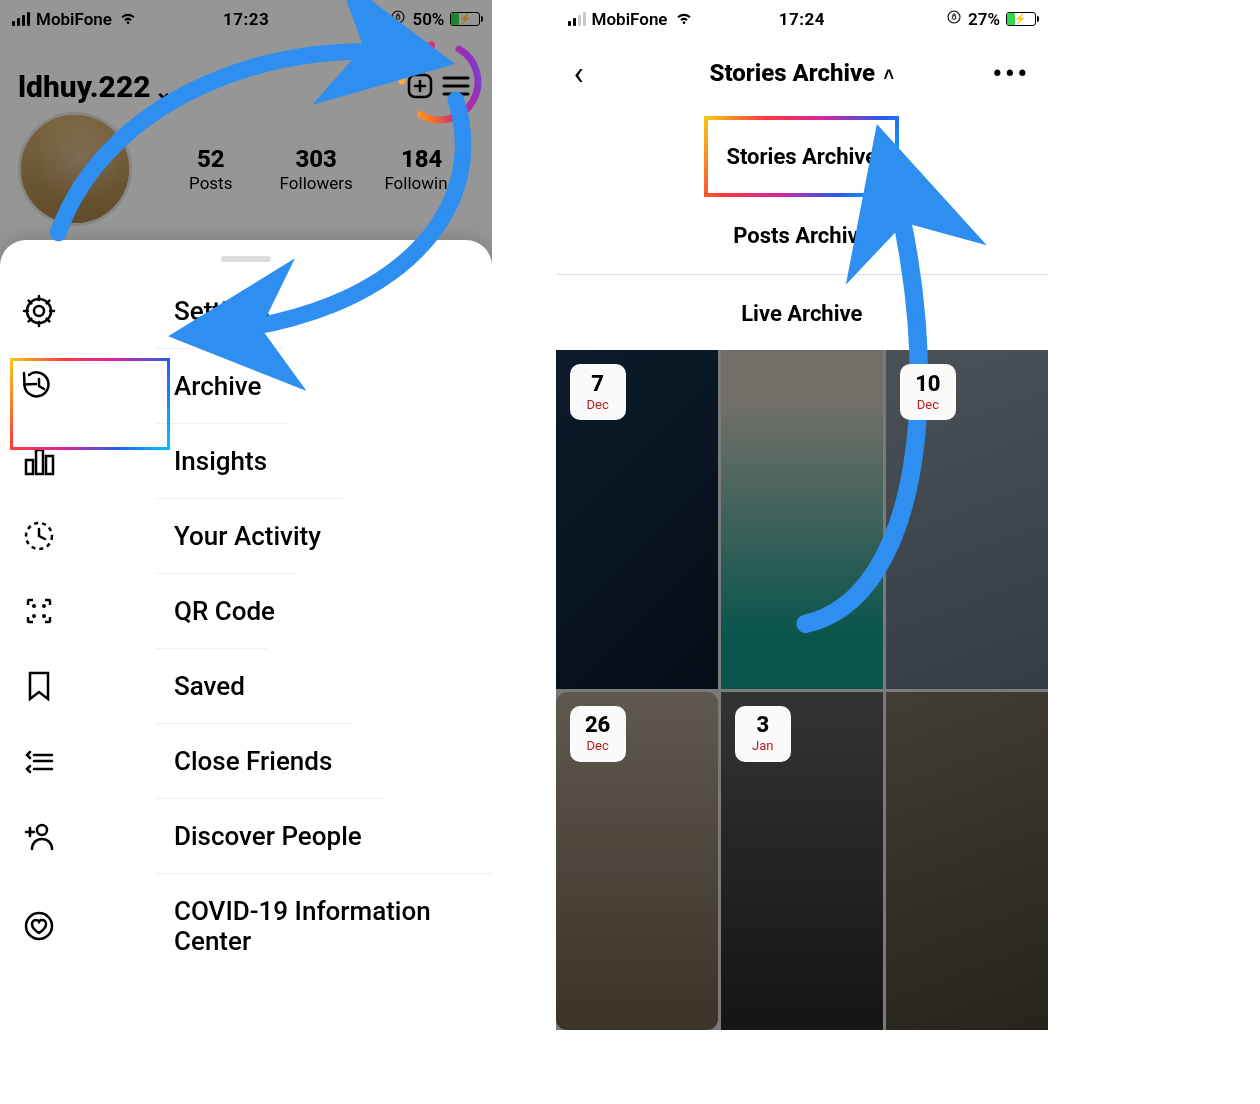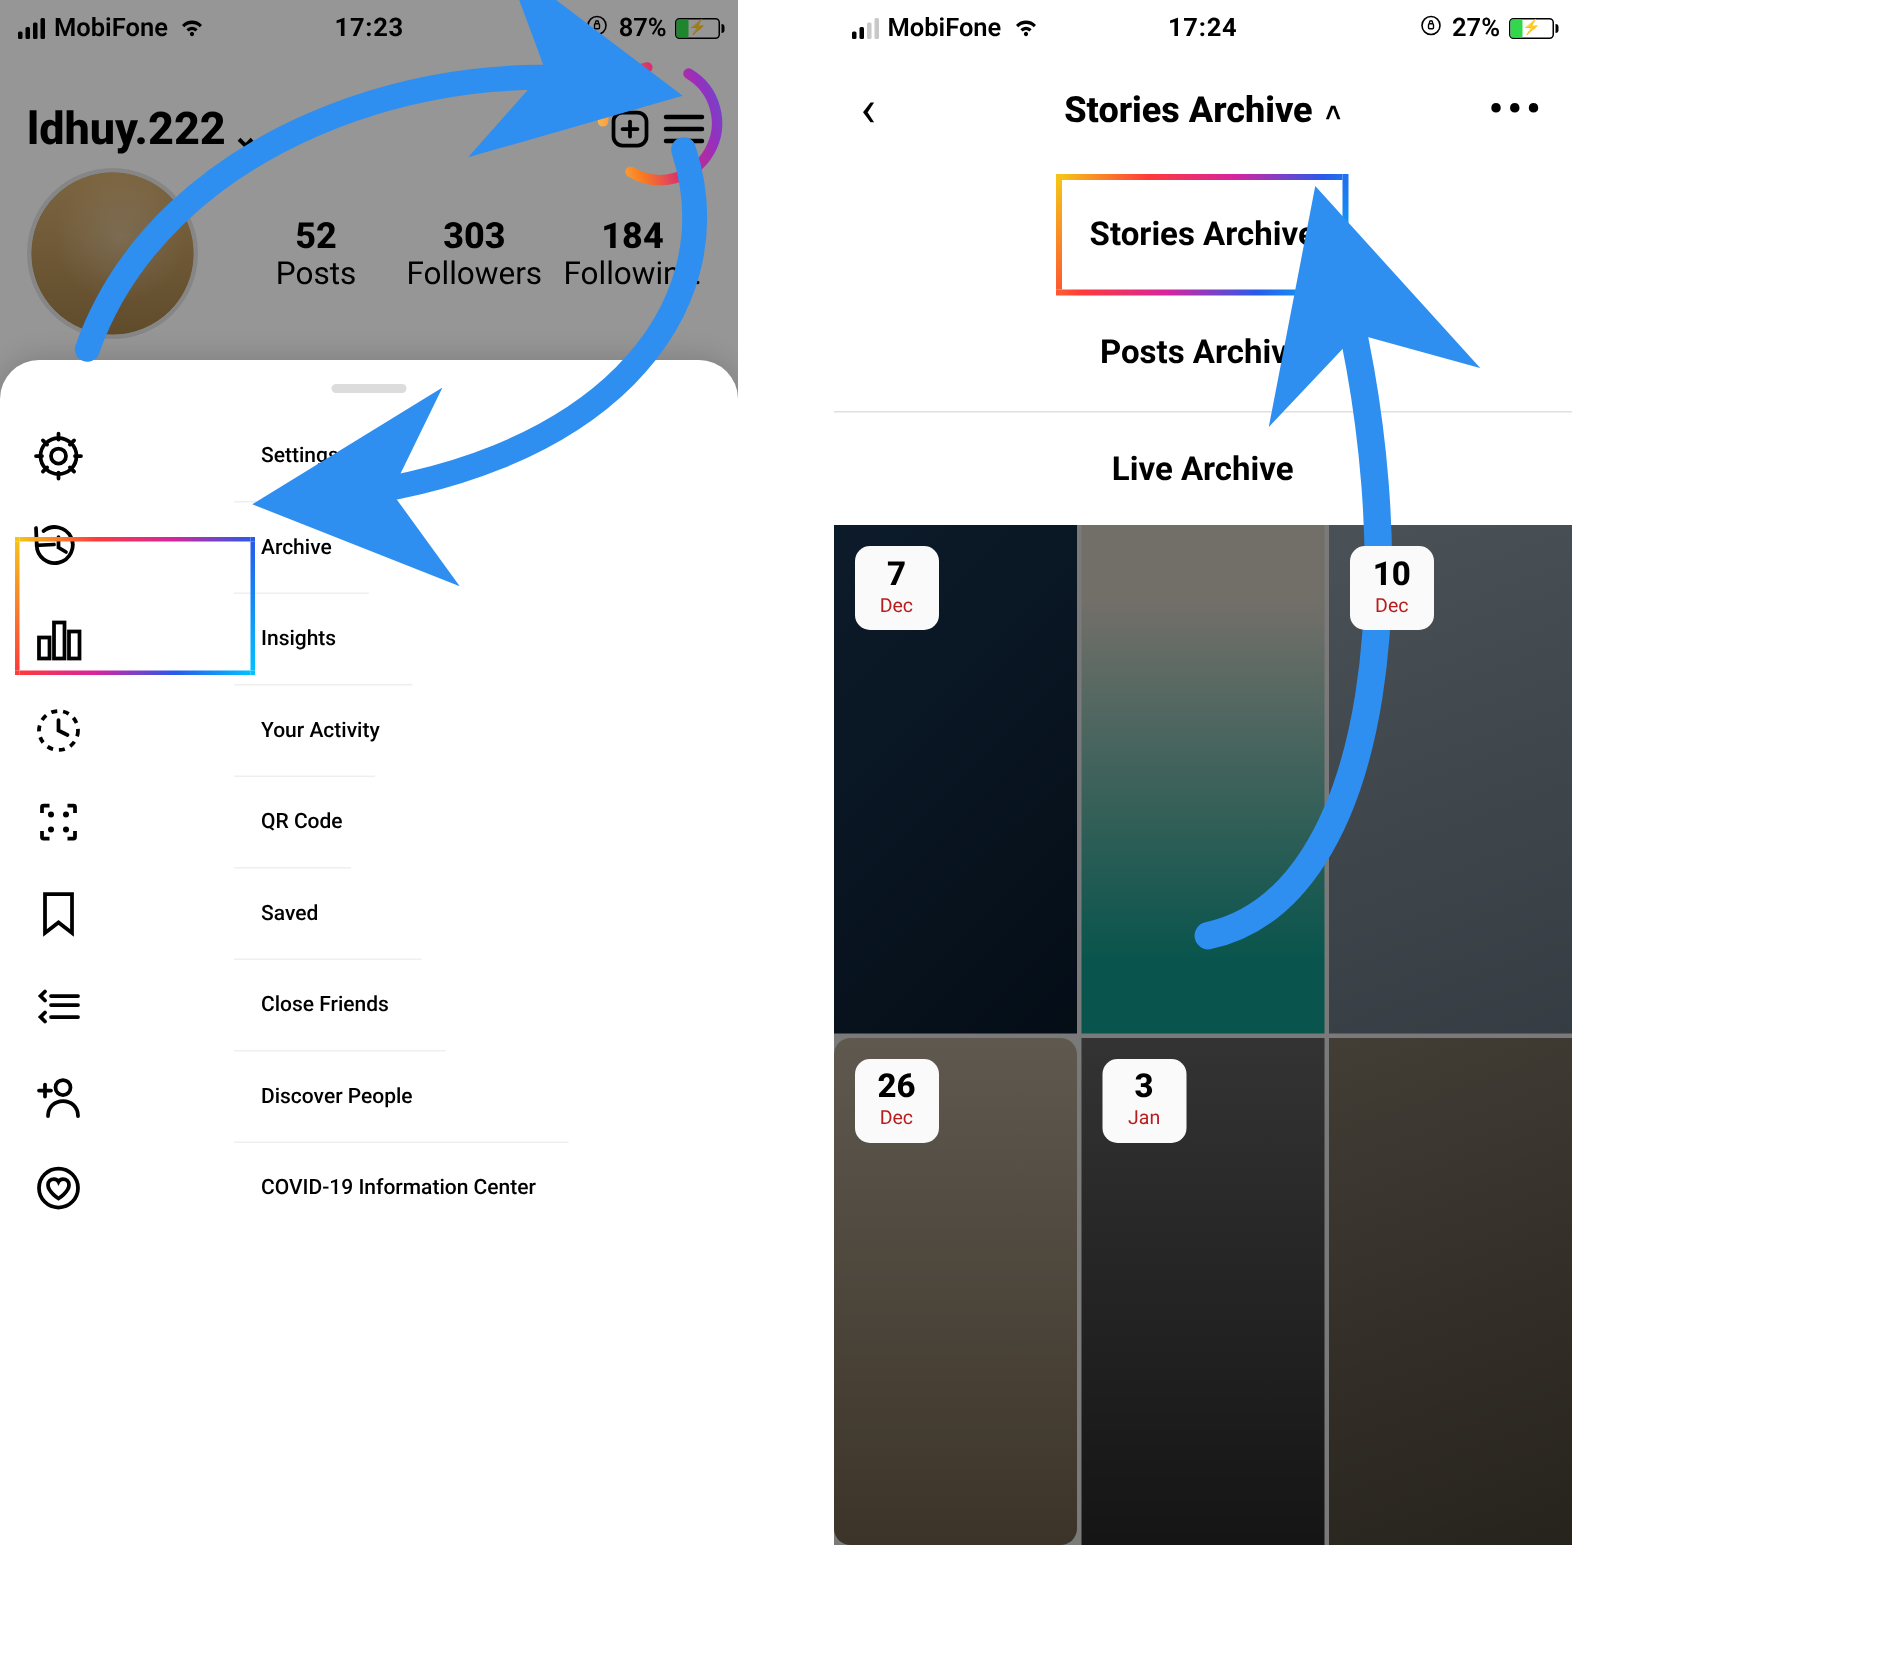--- a/index.html
+++ b/index.html
@@ -76,34 +76,34 @@
   .stats { display:flex; align-items:center; padding: 8px 18px 0; }
   .avatar {
     width:114px; height:114px; border-radius:50%; background:#b58b55;
     border:3px solid #d9d9d9; flex-shrink:0; margin-right:26px; position:relative; overflow:hidden;
   }
   .avatar::after{ content:""; position:absolute; inset:0;
     background: radial-gradient(circle at 55% 40%, rgba(255,255,255,.25), transparent 50%),
                 linear-gradient(180deg,#caa46a 0%, #9b7a46 100%); }
   .stat { flex:1; text-align:center; }
   .stat .num { font-size:24px; font-weight:800; }
-  .stat .lab { font-size:21px; }
+  .stat .lab { font-size:17px; }
 
   
   .sheet {
     position:absolute; left:0; right:0; bottom:-10px;
     background:#fff; border-radius: 26px 26px 0 0;
     padding: 10px 0 40px;
     box-shadow: 0 -2px 18px rgba(0,0,0,.15);
   }
   .sheet .grab { width:50px; height:6px; border-radius:3px; background:#dcdcdc; margin:6px auto 12px; }
   .menu-item {
     display:flex; align-items:center; gap:24px;
     padding: 22px 22px 22px 18px;
-    font-size:14px; font-weight:500;
+    font-size:26px; font-weight:500;
     border-top: 1px solid #efefef;
     margin-left: 78px;
   }
   .menu-item:first-of-type{ border-top:none; }
   .menu-row { display:flex; align-items:center; }
   .menu-icon {
     width:78px; display:flex; justify-content:center; align-items:center; flex-shrink:0;
   }
   .menu-icon svg { width:34px; height:34px; stroke:#000; }
 
@@ -192,21 +192,21 @@
         </div>
         <div class="sb-center">17:23</div>
         <div class="sb-right">
           <span class="lock">
             <svg viewBox="0 0 24 24">
                 <circle cx="12" cy="12" r="9" fill="none" stroke="#000" stroke-width="1.6"></circle>
                 <rect x="9.5" y="10.2" width="5" height="5" rx="1" fill="none" stroke="#000" stroke-width="1.4"></rect>
                 <path d="M10.5 10.2V8.7a1.5 1.5 0 013 0v1.5" fill="none" stroke="#000" stroke-width="1.4"></path>
               </svg>
           </span>
-          <span>87%</span>
+          <span>50%</span>
           <span class="battery">
             <span class="fill" style="width:26%"></span>
               <span class="bolt">⚡</span>
           </span>
         </div>
       </div>
 
       <div class="profile-header">
         <span>ldhuy.222</span>
         <span class="chev">⌄</span>

